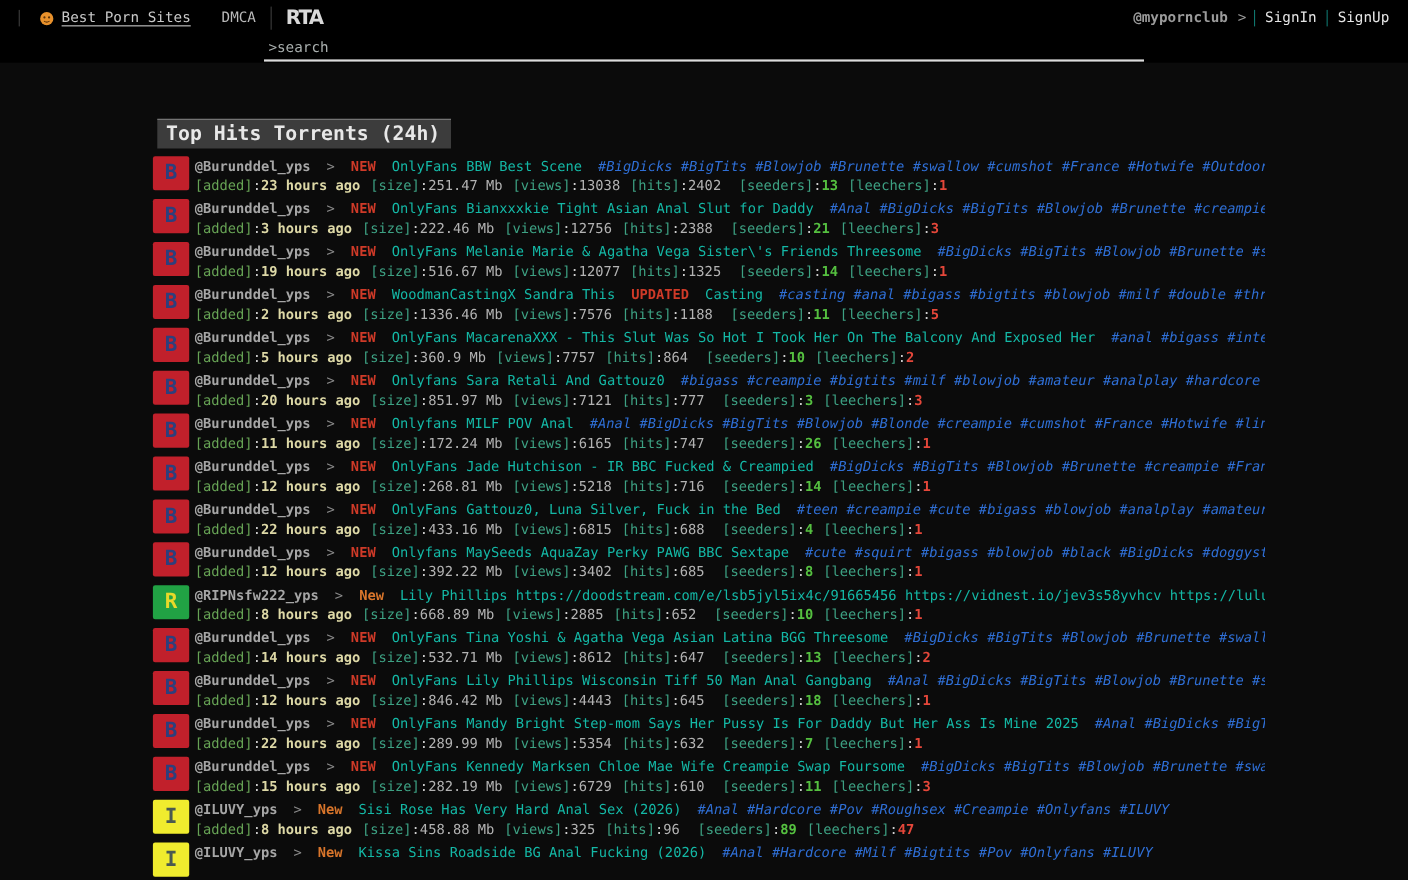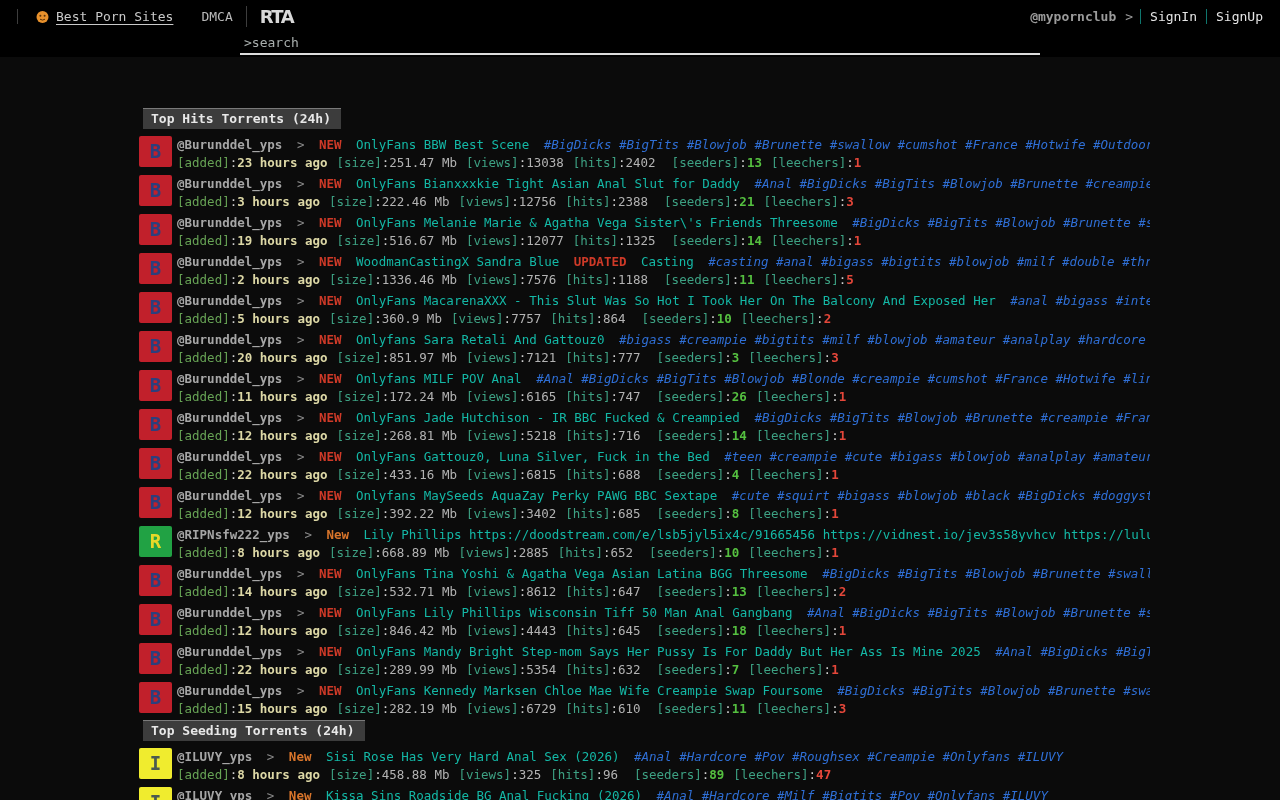--- a/index.html
+++ b/index.html
@@ -47,21 +47,21 @@
     border-bottom: 2px solid #dcdcdc; outline: none;
     color: #bef264; font: 13px "DejaVu Sans Mono", monospace;
     padding: 2px 4px 3px 4px;
   }
   .search::placeholder { color: #a9afae; opacity: 1; }
 
   
   .content { padding: 51px 130px 0 139px; }
   .section-header {
     display: inline-block; background: #3c3c3c; border-top: 1px solid #7a7a7a;
-    color: #e8e8e8; font-weight: bold; font-size: 13px;
+    color: #e8e8e8; font-weight: bold; font-size: 18px;
     padding: 2px 10px 3px 8px; margin: 0 0 6px 4px; white-space: nowrap;
   }
   .rows { }
   .row { display: flex; height: 39px; }
   .avatar {
     width: 33px; height: 31px; margin: 1px 5px 0 0; border-radius: 2px;
     display: flex; align-items: center; justify-content: center;
     cursor: pointer; flex: none;
   }
   .avatar span { font-weight: bold; font-size: 19px; line-height: 1; }
@@ -189,21 +189,21 @@
   </div>
         <div class="row">
     <div class="avatar" style="background: rgb(193, 32, 43);">
       <span style="color: rgb(44, 63, 125);">B</span>
     </div>
     <div class="lines">
       <div class="line1">
         <span class="user">@Burunddel_yps</span>
         <span class="arrow">&gt;</span>
         <span class="badge badge-red">NEW</span>
-        <span class="title">WoodmanCastingX Sandra Blue</span>
+        <span class="title">WoodmanCastingX Sandra This</span>
         <span class="badge badge-red opt">UPDATED</span>
         <span class="title opt">Casting</span>
         <span class="tags opt">#casting #anal #bigass #bigtits #blowjob #milf #double #threesome…</span>
         
       </div>
       <div class="line2">
         <span class="stat added"><span class="lbl">[added]</span><span class="colon">:</span><span class="val">2 hours ago</span></span><span class="stat size"><span class="lbl">[size]</span><span class="colon">:</span><span class="val">1336.46 Mb</span></span><span class="stat views"><span class="lbl">[views]</span><span class="colon">:</span><span class="val">7576</span></span><span class="stat hits"><span class="lbl">[hits]</span><span class="colon">:</span><span class="val">1188</span></span><span class="stat seeders"><span class="lbl">[seeders]</span><span class="colon">:</span><span class="val">11</span></span><span class="stat leechers"><span class="lbl">[leechers]</span><span class="colon">:</span><span class="val">5</span></span>
       </div>
     </div>
   </div>
@@ -423,21 +423,20 @@
         
       </div>
       <div class="line2">
         <span class="stat added"><span class="lbl">[added]</span><span class="colon">:</span><span class="val">15 hours ago</span></span><span class="stat size"><span class="lbl">[size]</span><span class="colon">:</span><span class="val">282.19 Mb</span></span><span class="stat views"><span class="lbl">[views]</span><span class="colon">:</span><span class="val">6729</span></span><span class="stat hits"><span class="lbl">[hits]</span><span class="colon">:</span><span class="val">610</span></span><span class="stat seeders"><span class="lbl">[seeders]</span><span class="colon">:</span><span class="val">11</span></span><span class="stat leechers"><span class="lbl">[leechers]</span><span class="colon">:</span><span class="val">3</span></span>
       </div>
     </div>
   </div>
       </div>
   </section>
     <section class="section">
-    <div class="section-header">Top Seeding Torrents (24h)</div>
     <div class="rows">
         <div class="row">
     <div class="avatar" style="background: rgb(240, 236, 46);">
       <span style="color: rgb(74, 90, 80);">I</span>
     </div>
     <div class="lines">
       <div class="line1">
         <span class="user">@ILUVY_yps</span>
         <span class="arrow">&gt;</span>
         <span class="badge badge-orange">New</span>

